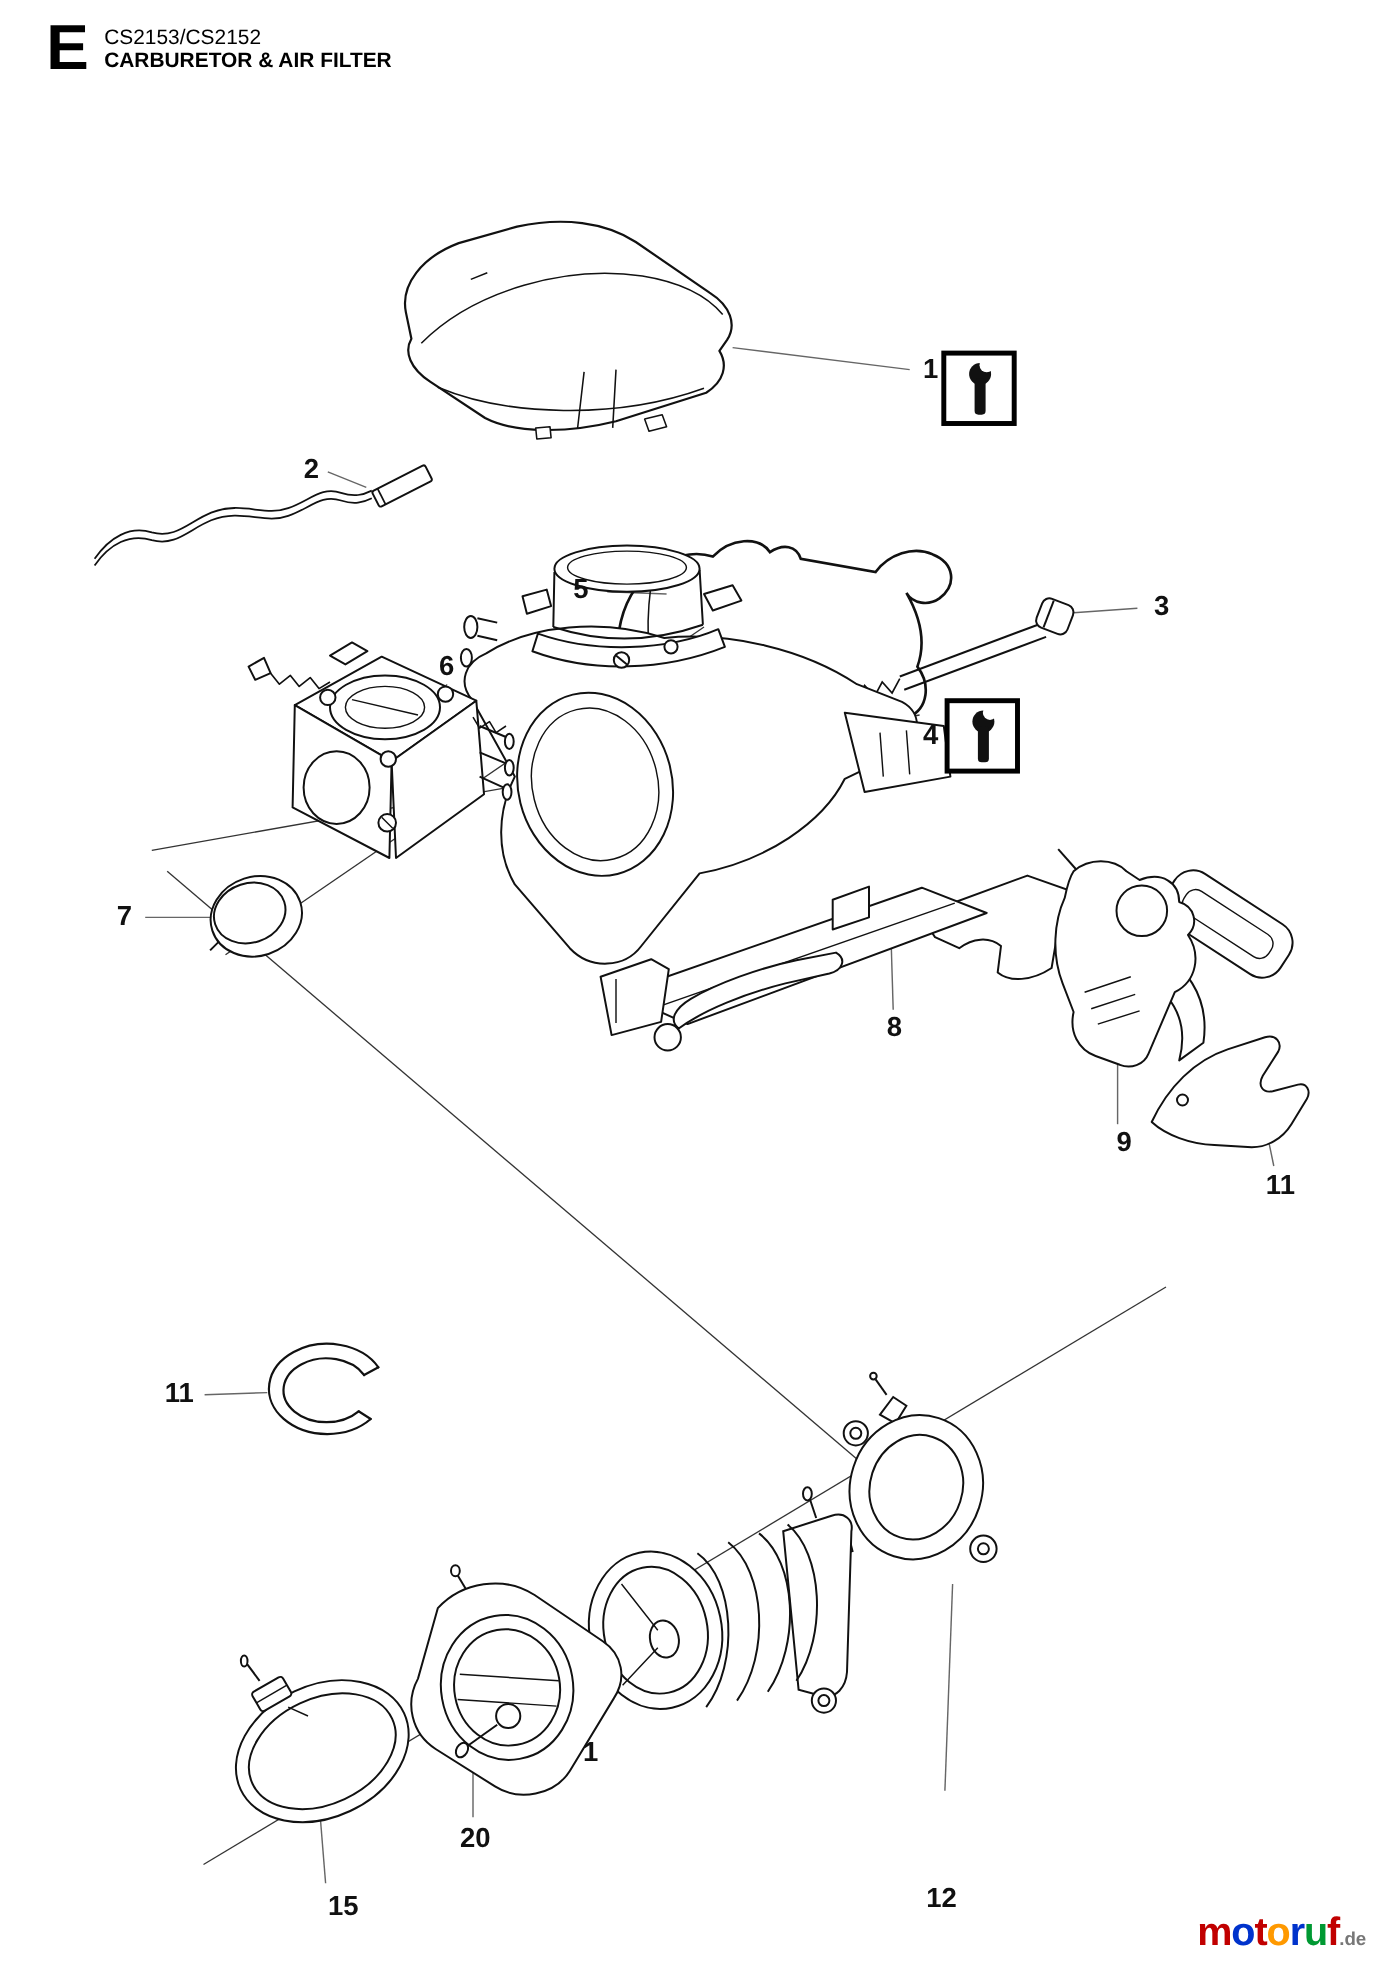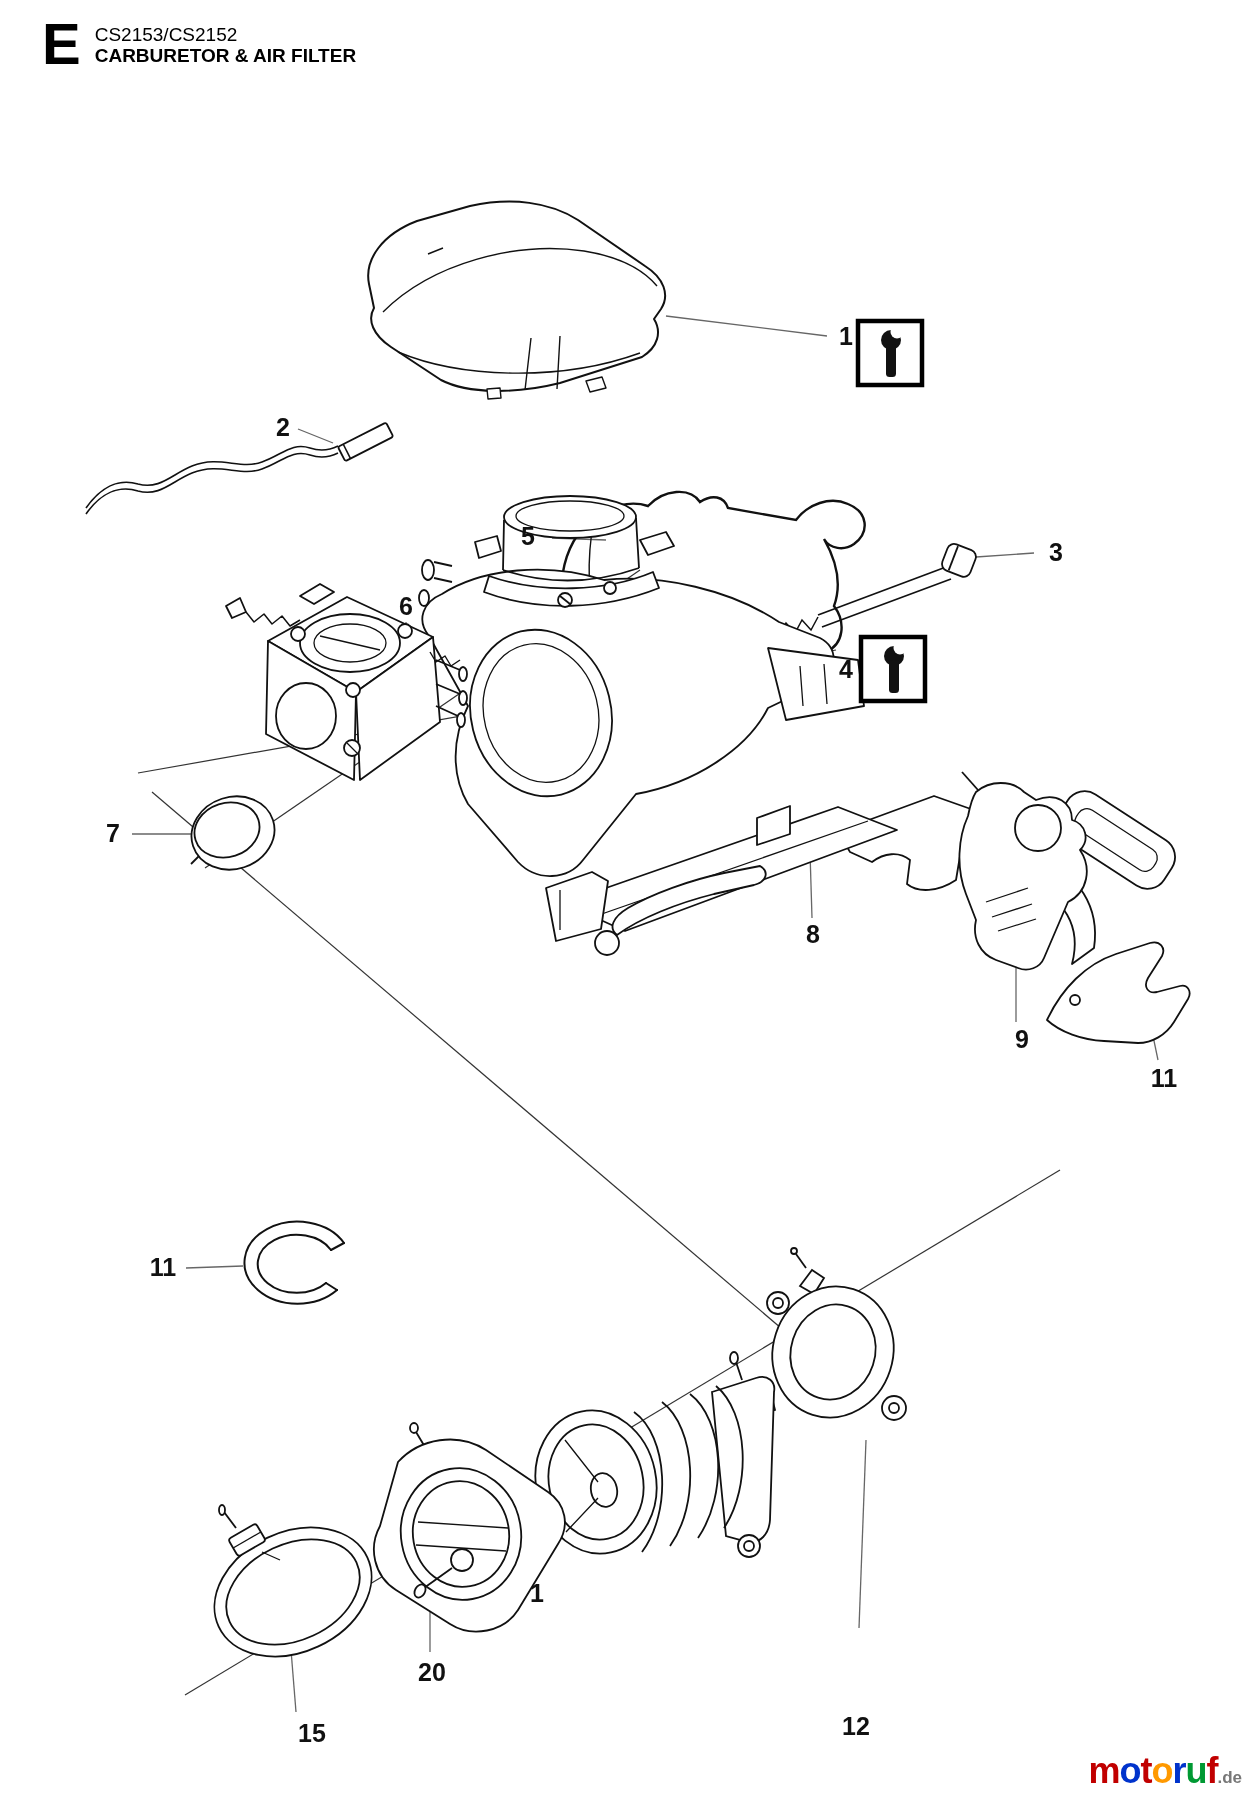--- a/index.html
+++ b/index.html
@@ -5,21 +5,21 @@
   html,body{margin:0;padding:0;background:#ffffff;}
   body{font-family:"Liberation Sans", sans-serif;}
   .page{position:relative;width:1260px;height:1800px;background:#ffffff;overflow:hidden;}
   .hdr{position:absolute;left:42px;top:18px;display:flex;align-items:flex-start;}
   .hdr-letter{font-size:58px;font-weight:bold;line-height:52px;color:#000;letter-spacing:-2px;}
   .hdr-text{margin-left:16px;margin-top:6px;}
   .hdr-model{font-size:19px;font-weight:normal;color:#000;line-height:21px;}
   .hdr-title{font-size:19px;font-weight:bold;color:#000;line-height:21px;}
   .callout{position:absolute;transform:translate(-50%,-50%);font-size:25px;font-weight:bold;color:#111;line-height:1;}
   svg{position:absolute;left:0;top:0;}
-  .logo{position:absolute;right:18px;bottom:11px;font-weight:bold;font-size:36px;letter-spacing:-1px;line-height:1;margin-left:33px;}
+  .logo{position:absolute;right:18px;bottom:26px;font-weight:bold;font-size:36px;letter-spacing:-1px;line-height:1;margin-left:33px;}
   .logo .tld{font-size:17px;color:#777;font-weight:bold;letter-spacing:0;}
 </style>
 </head>
 <body>
 
 <div class="page">
 
   <div class="hdr">
     <div class="hdr-letter">E</div>
     <div class="hdr-text">

